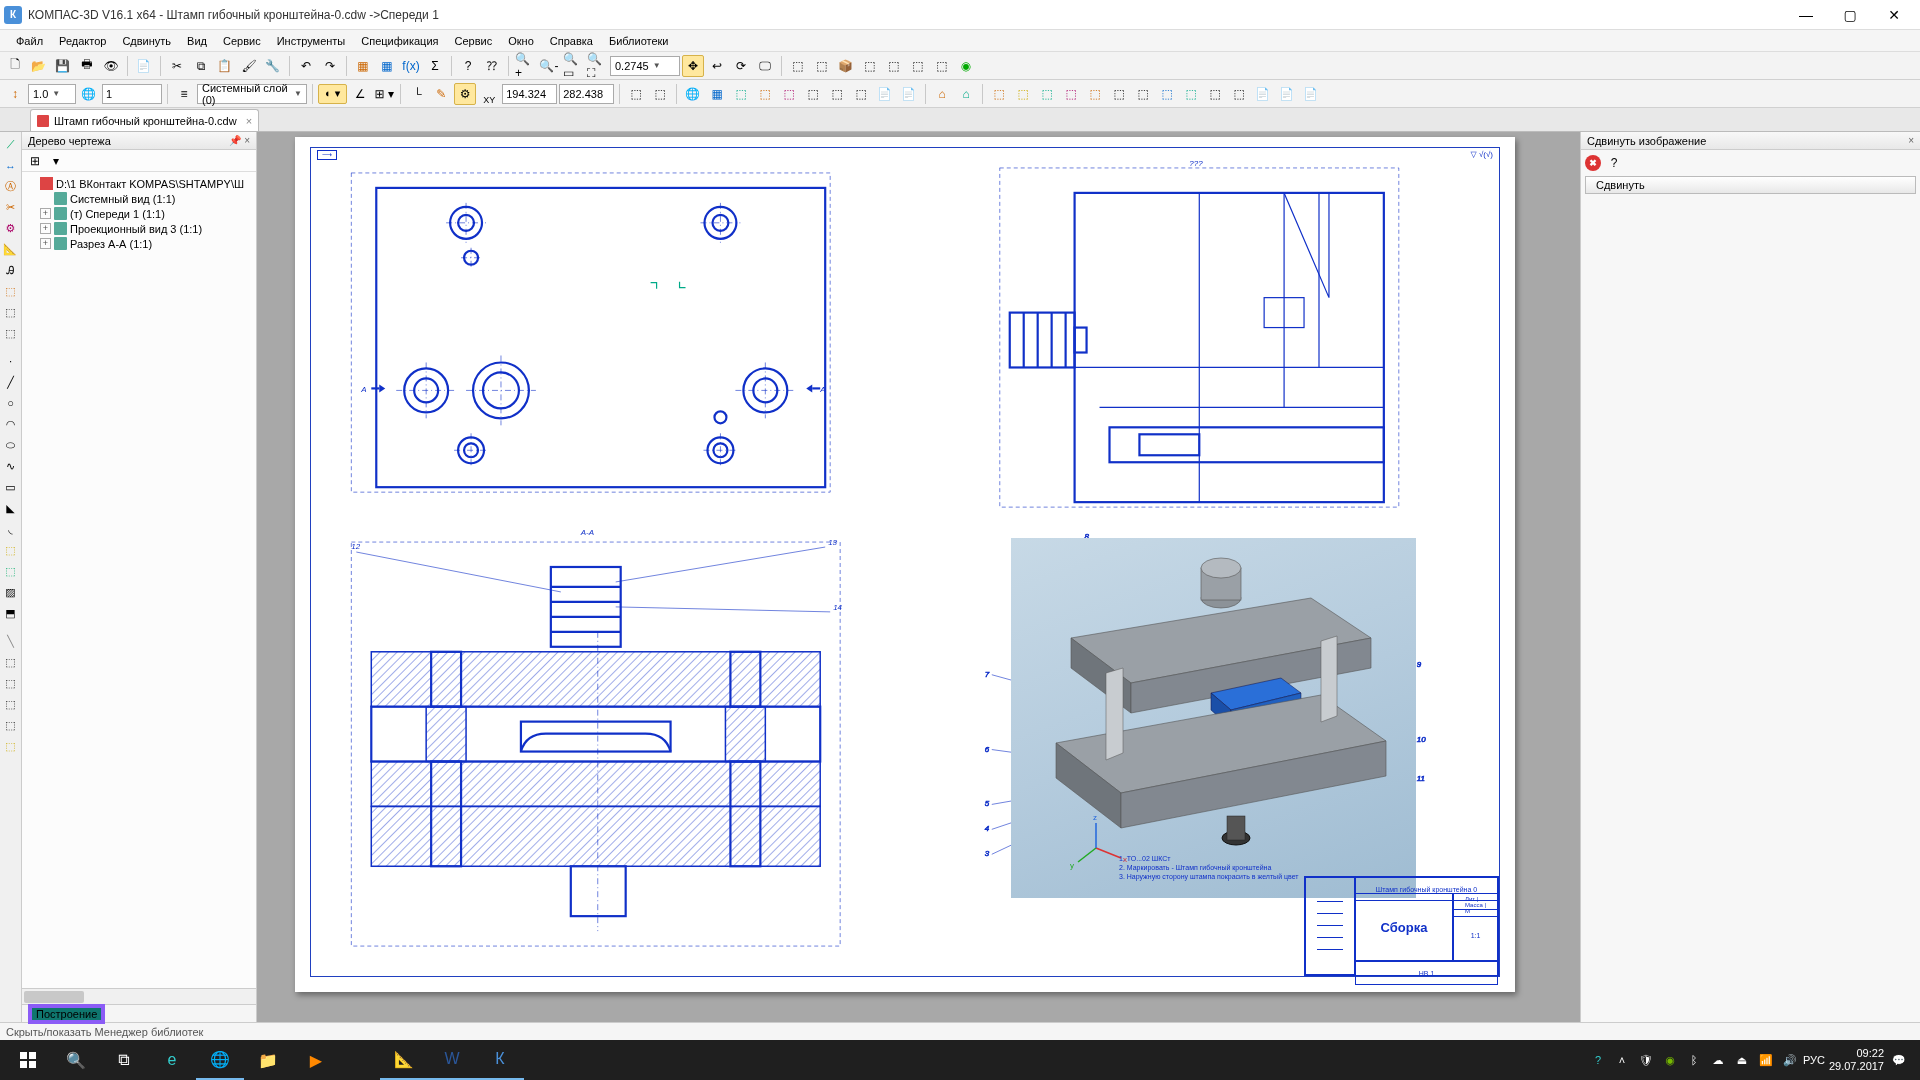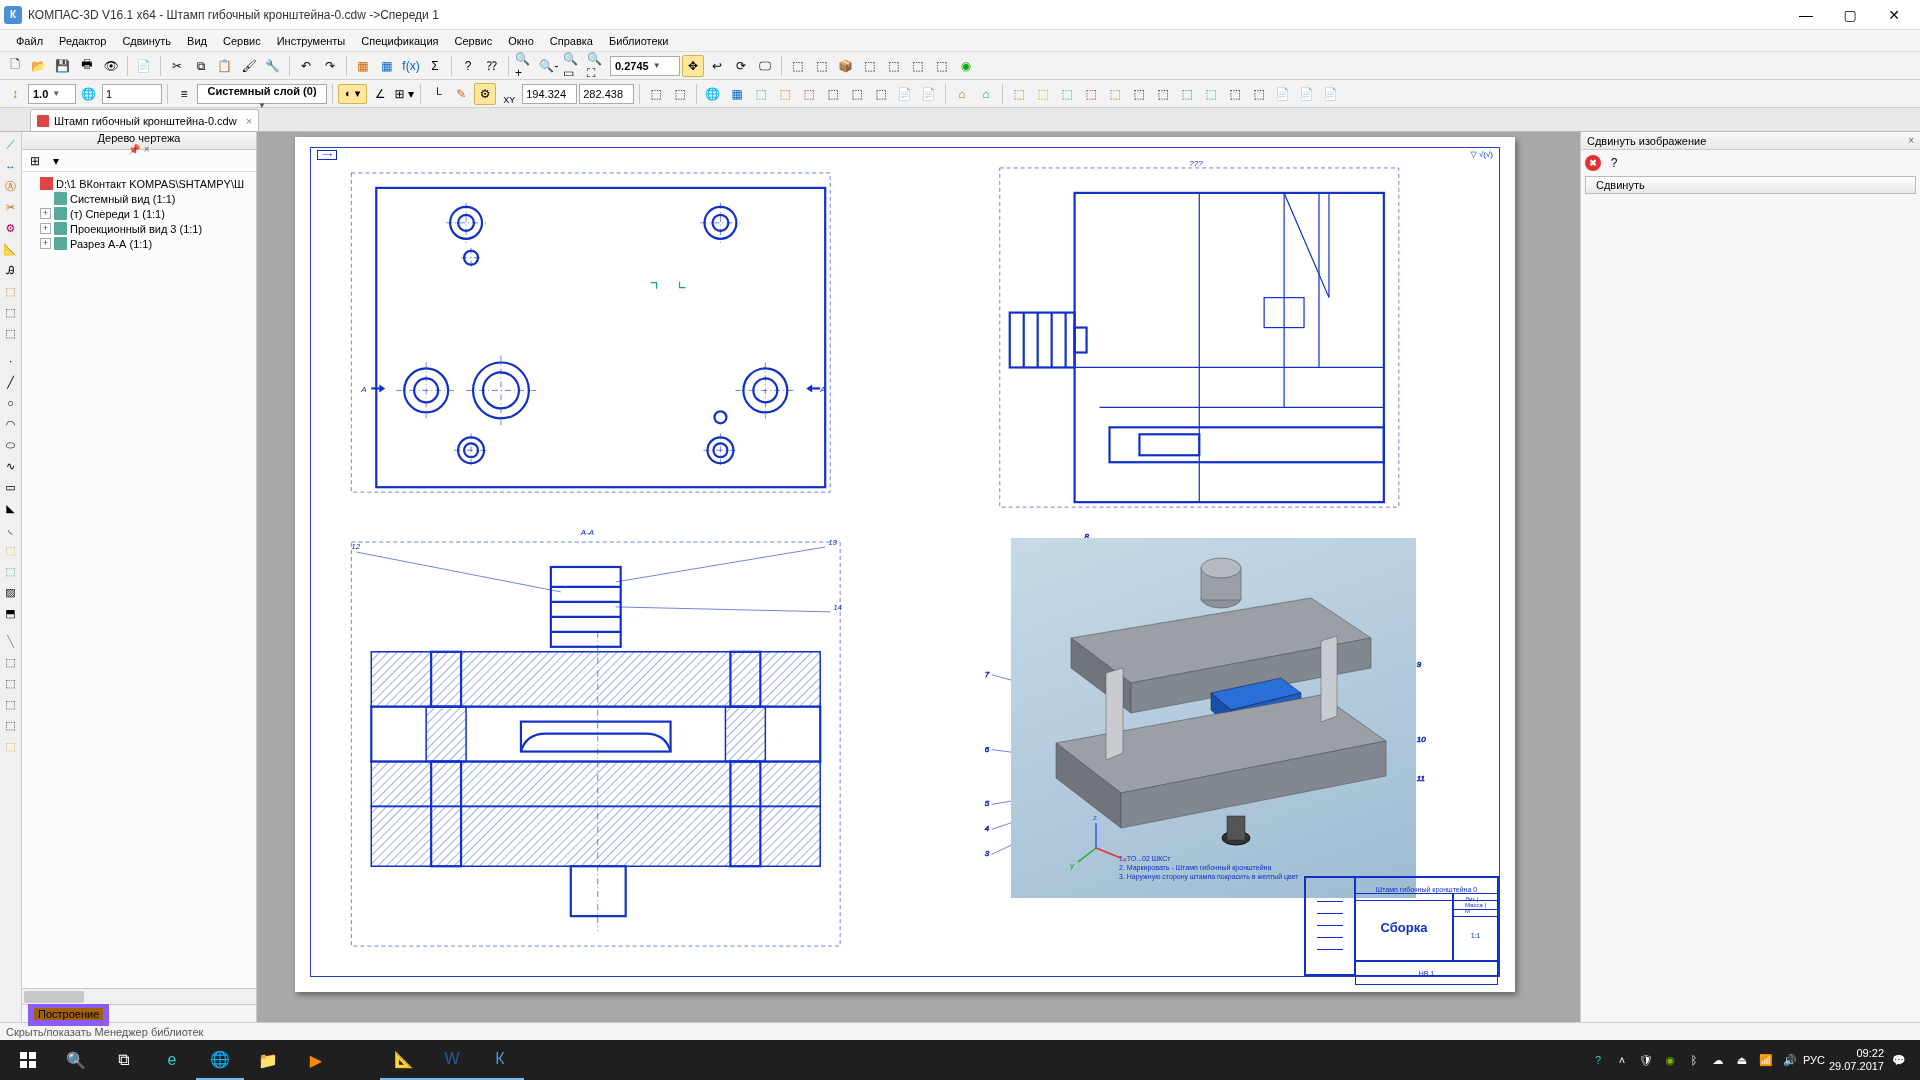--- a/index.html
+++ b/index.html
@@ -13,40 +13,40 @@
 
 
 .menubar { height: 22px; background: #f5f5f5; display: flex; align-items: center; padding-left: 8px; font-size: 11px; border-bottom: 1px solid #ddd; }
 .menubar .mitem { padding: 2px 8px; cursor: pointer; }
 
 
 .toolbar { height: 28px; background: #f3f3f3; display: flex; align-items: center; border-bottom: 1px solid #d0d0d0; padding: 0 4px; gap: 2px; }
 .tbtn { width: 22px; height: 22px; display: flex; align-items: center; justify-content: center; border: 1px solid transparent; border-radius: 2px; cursor: pointer; font-size: 12px; }
 .tsep { width: 1px; height: 20px; background: #c8c8c8; margin: 0 3px; }
 .tinput { height: 20px; font-size: 11px; padding: 0 3px; border: 1px solid #aaa; background: #fff; }
-.tcombo { height: 20px; font-size: 11px; border: 1px solid #aaa; background: #fff; display:flex; align-items:center; padding: 0 4px; gap:4px;font-weight:bold; }
+.tcombo { height: 20px; font-size: 11px; border: 1px solid #aaa; background: #fff; display:flex; align-items:center; padding: 0 4px; gap:4px; }
 .tcombo .arr { font-size:8px; color:#555; }
 .layer-pill { background:#ffe89e; border:1px solid #d6b24a; height:20px; padding:0 6px; display:flex; align-items:center; font-size:11px; border-radius:2px; }
 
 
 .tabbar { height: 24px; background: #e8e8e8; display: flex; align-items: flex-end; border-bottom: 1px solid #bbb; padding-left: 30px; }
 .tab { background: #fff; border: 1px solid #bbb; border-bottom: none; height: 22px; display: flex; align-items: center; padding: 0 6px; font-size: 11px; border-radius: 3px 3px 0 0; gap: 5px; }
 .tab .tabicon { width: 12px; height: 12px; background: #d44; border-radius: 1px; }
 .tab .tabclose { font-size: 11px; color: #888; cursor: pointer; margin-left: 4px; }
 
 
 .workspace { display: flex; height: calc(1080px - 30px - 22px - 28px - 28px - 24px - 18px - 40px); }
 
 
 .left-palette { width: 22px; background: #f0f0f0; border-right: 1px solid #ccc; display: flex; flex-direction: column; gap: 1px; padding-top: 2px; }
 .left-palette .pbtn { width: 20px; height: 20px; margin: 0 auto; display: flex; align-items: center; justify-content: center; font-size: 11px; cursor: pointer; border:1px solid transparent; }
 
 
 .tree-panel { width: 235px; background: #fcfcfc; border-right: 1px solid #ccc; display: flex; flex-direction: column; font-size: 11px; }
-.tree-header { height: 18px; background: linear-gradient(#f8f8f8,#e8e8e8); border-bottom: 1px solid #ccc; display:flex; align-items:center; padding: 0 6px; justify-content: space-between; flex-direction: column; }
+.tree-header { height: 18px; background: linear-gradient(#f8f8f8,#e8e8e8); border-bottom: 1px solid #ccc; display:flex; align-items:center; padding: 0 6px; justify-content: space-between; }
 .tree-header .pin { font-size: 10px; color:#666; cursor:pointer; }
 .tree-toolbar { height: 22px; border-bottom: 1px solid #ddd; display:flex; align-items:center; padding:0 4px; gap:3px; }
 .tree-content { flex:1; overflow:auto; padding:4px 2px; }
 .tree-node { display:flex; align-items:center; gap:3px; padding:1px 2px; cursor:pointer; white-space: nowrap; }
 .tree-exp { width:11px; text-align:center; font-size:9px; color:#555; border:1px solid #aaa; line-height:9px; height:11px; }
 .tree-icn { width:13px; height:13px; background:#5a9; border-radius:1px; }
 .tree-scroll { height:16px; background:#f0f0f0; border-top:1px solid #ccc; position:relative; }
 .tree-scroll .thumb { position:absolute; left:2px; top:2px; height:12px; width:60px; background:#c8c8c8; border-radius:2px; }
 
 
@@ -57,21 +57,21 @@
 
 .right-panel { width: 340px; background: #f7f7f7; border-left: 1px solid #ccc; font-size:11px; }
 .right-header { height:18px; background:linear-gradient(#f8f8f8,#e8e8e8); border-bottom:1px solid #ccc; display:flex; align-items:center; padding:0 6px; justify-content:space-between; }
 .right-body { padding:4px; }
 .right-row { display:flex; gap:4px; align-items:center; margin-bottom:4px; }
 .right-btn { border:1px solid #bbb; background:linear-gradient(#fff,#e8e8e8); padding:2px 10px; font-size:11px; cursor:pointer; }
 .stop-icon { width:16px; height:16px; background:#d33; border-radius:50%; display:flex;align-items:center;justify-content:center;color:#fff;font-size:9px;font-weight:bold; }
 
 
 .statusbar1 { height: 18px; background: #f5f5f5; border-top:1px solid #ccc; font-size:11px; padding: 0 6px; display:flex; align-items:center; }
-.statusbar1 .sb-box { border:6px solid #8b5cf6; padding:0 4px; background:#a16207; margin-right:4px; }
+.statusbar1 .sb-box { border:4px solid #8b5cf6; padding:0 4px; background:#0f766e; margin-right:4px; }
 
 
 .taskbar { height: 40px; background: #1f1f1f; display: flex; align-items: center; padding: 0 4px; }
 .task-btn { width: 48px; height: 40px; display:flex; align-items:center; justify-content:center; color:#fff; cursor:pointer; }
 .task-btn.active { border-bottom:2px solid #76b9ed; }
 .task-spacer { flex:1; }
 .task-right { display:flex; align-items:center; gap:6px; color:#fff; font-size:11px; padding-right:8px; }
 .task-right .tray { width:18px; height:18px; display:flex; align-items:center; justify-content:center; }
 .task-right .clock { text-align:right; line-height:13px; }
 
@@ -171,21 +171,21 @@
 <div class="toolbar">
   <div class="tbtn" style="color:#c60;">↕</div>
   <div class="tcombo" style="width:48px;">
     <span>1.0</span>
     <span class="arr">▼</span>
   </div>
   <div class="tbtn" style="color:#06c;">🌐</div>
   <input class="tinput" style="width: 60px;" value="1">
   <div class="tsep"></div>
   <div class="tbtn">≡</div>
-  <div class="tcombo" style="width:130px;flex-direction:column;">
+  <div class="tcombo" style="width:110px;">
     <span>Системный слой (0)</span>
     <span class="arr">▼</span>
   </div>
   <div class="tsep"></div>
   <div class="layer-pill">◐ ▾</div>
   <div class="tbtn">∠</div>
   <div class="tbtn">⊞ ▾</div>
   <div class="tsep"></div>
   <div class="tbtn">└</div>
   <div class="tbtn" style="color:#c60;">✎</div>

